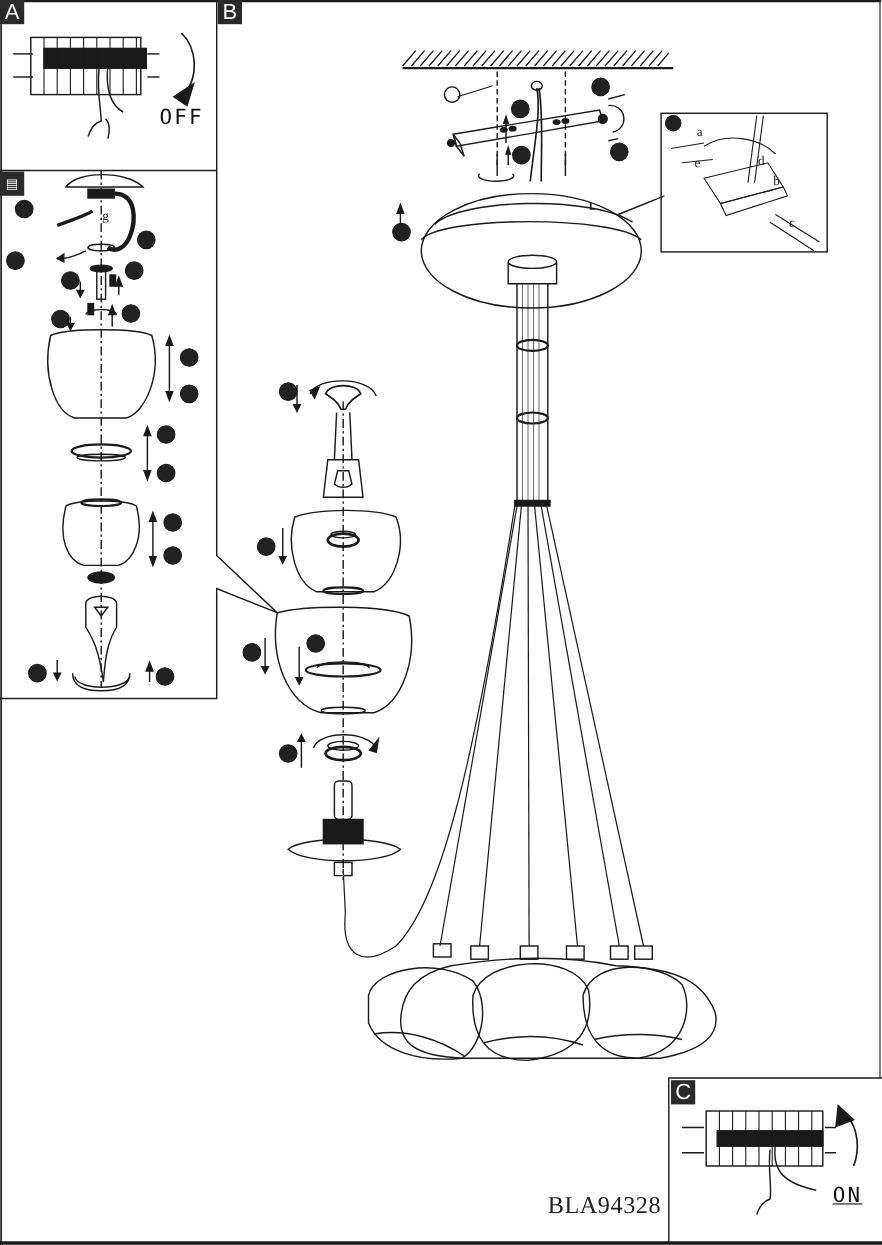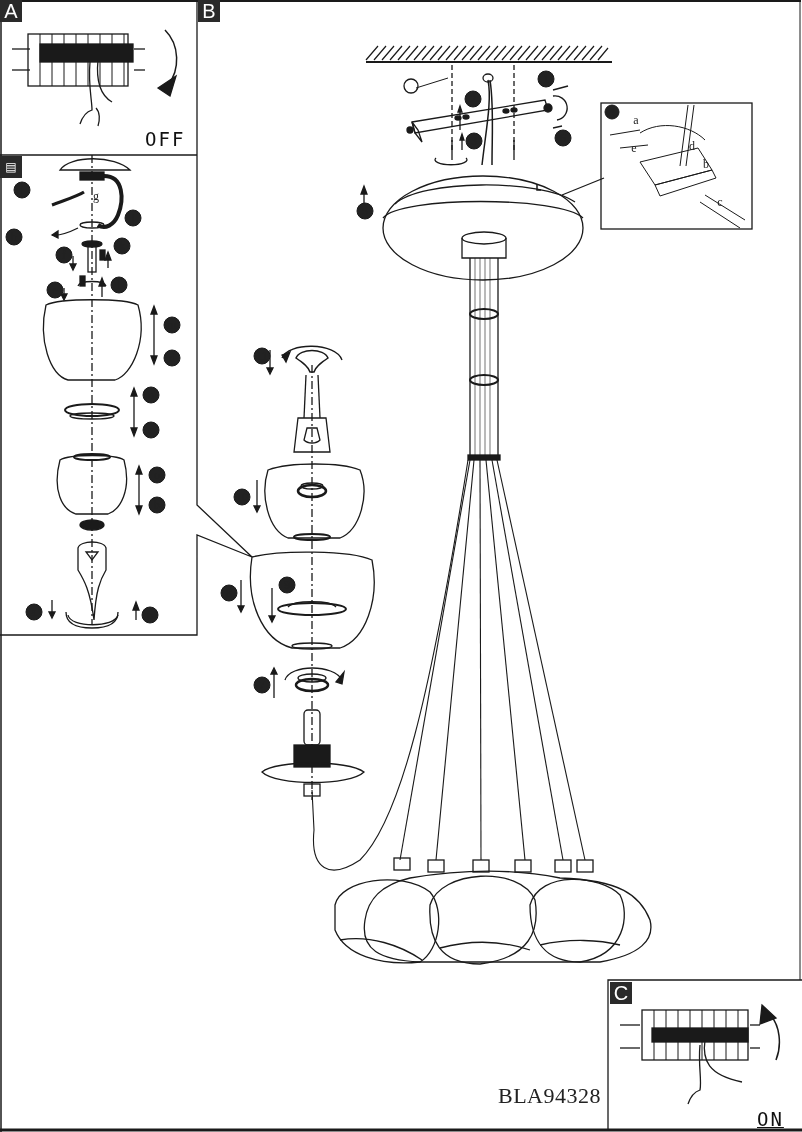--- a/index.html
+++ b/index.html
@@ -1,20 +1,20 @@
 <!DOCTYPE html>
 <html><head>
 <meta charset="utf-8">
 <style>
   html,body{margin:0;padding:0;background:#fff;}
   body{width:802px;height:1132px;position:relative;overflow:hidden;font-family:"Liberation Sans",sans-serif;}
   svg{position:absolute;left:0;top:0;}
   .panel-label{position:absolute;background:#2a2a2a;color:#fff;font-family:"Liberation Sans",sans-serif;font-size:20px;line-height:22px;text-align:center;width:22px;height:22px;}
   .model{position:absolute;font-family:"Liberation Serif",serif;font-size:22px;color:#222;letter-spacing:0.5px;}
-  .onoff{position:absolute;font-family:"DejaVu Sans Mono",monospace;font-size:19px;color:#111;letter-spacing:2px;margin-top:32px;}
+  .onoff{position:absolute;font-family:"DejaVu Sans Mono",monospace;font-size:19px;color:#111;letter-spacing:2px;}
   .step{font-family:"Liberation Serif",serif;font-size:12px;fill:#222;}
 </style>
 </head>
 <body>
 
 <svg width="802" height="1132" viewBox="0 0 802 1132" fill="none" stroke="#1a1a1a" stroke-width="1.3">
 
   <line x1="0" y1="1" x2="801" y2="1" stroke-width="2"></line>
   <line x1="800" y1="0" x2="800" y2="980" stroke-width="1"></line>
   <line x1="1" y1="0" x2="1" y2="1132" stroke-width="1.5"></line>

